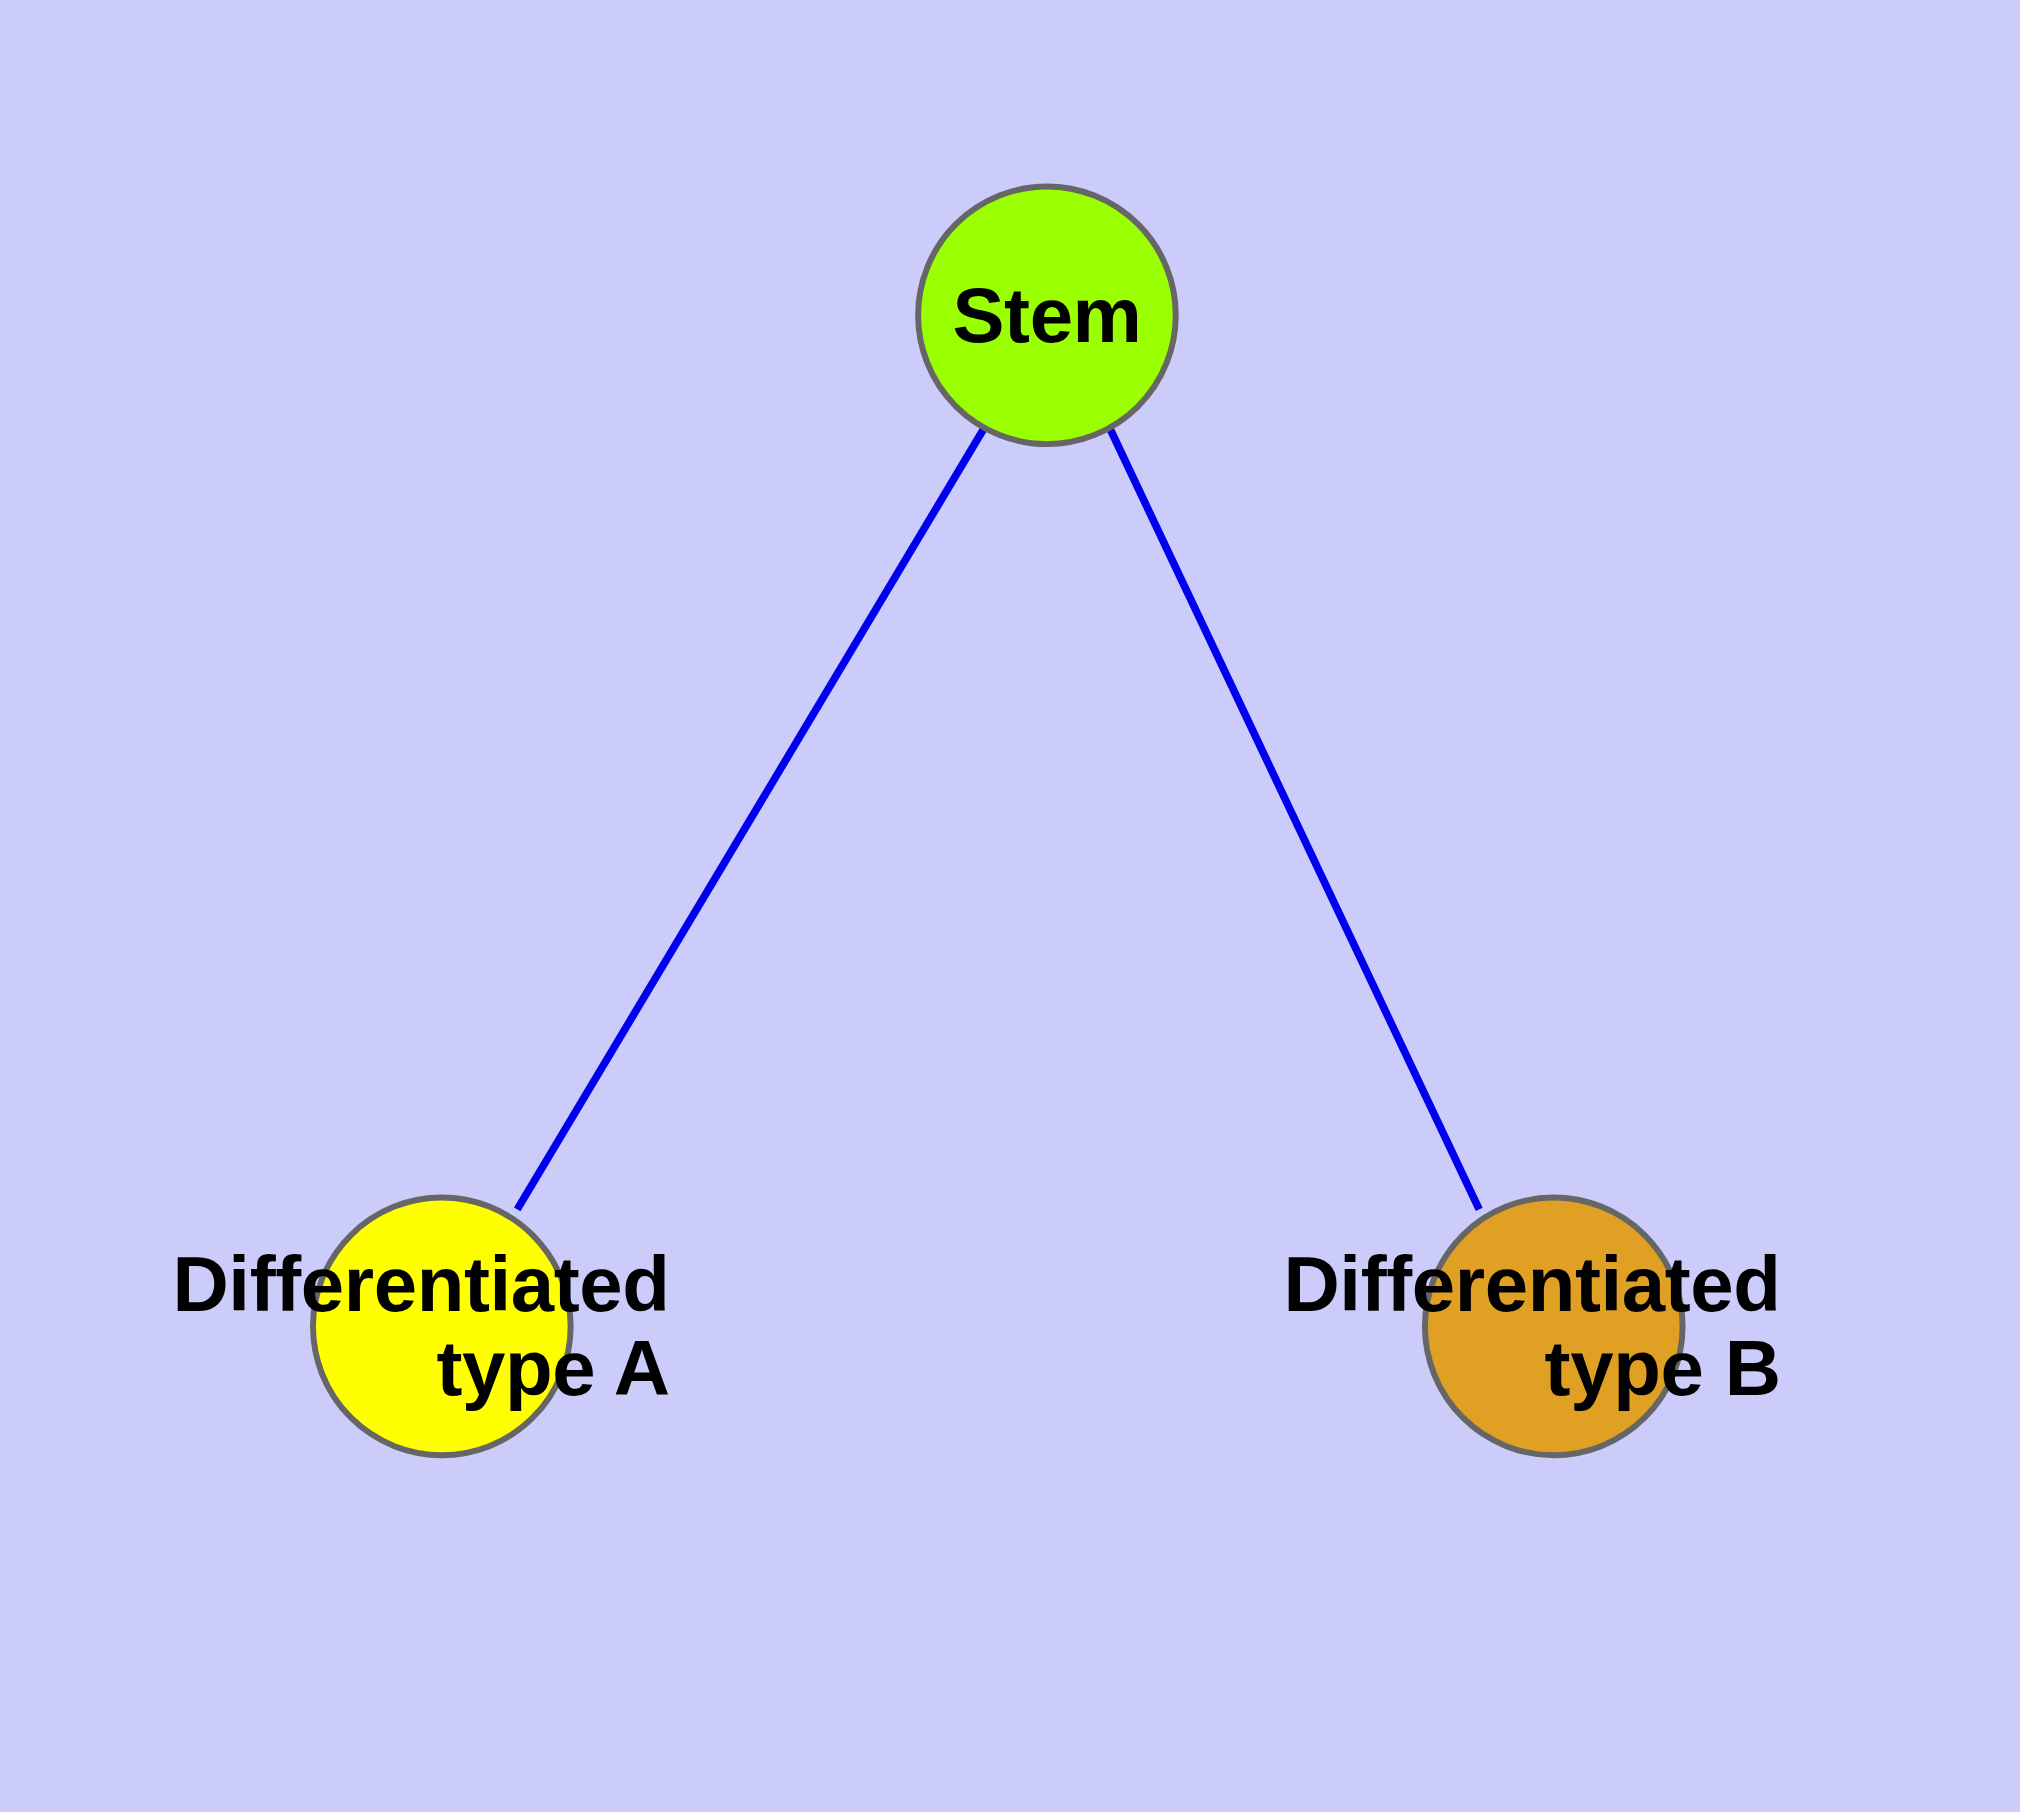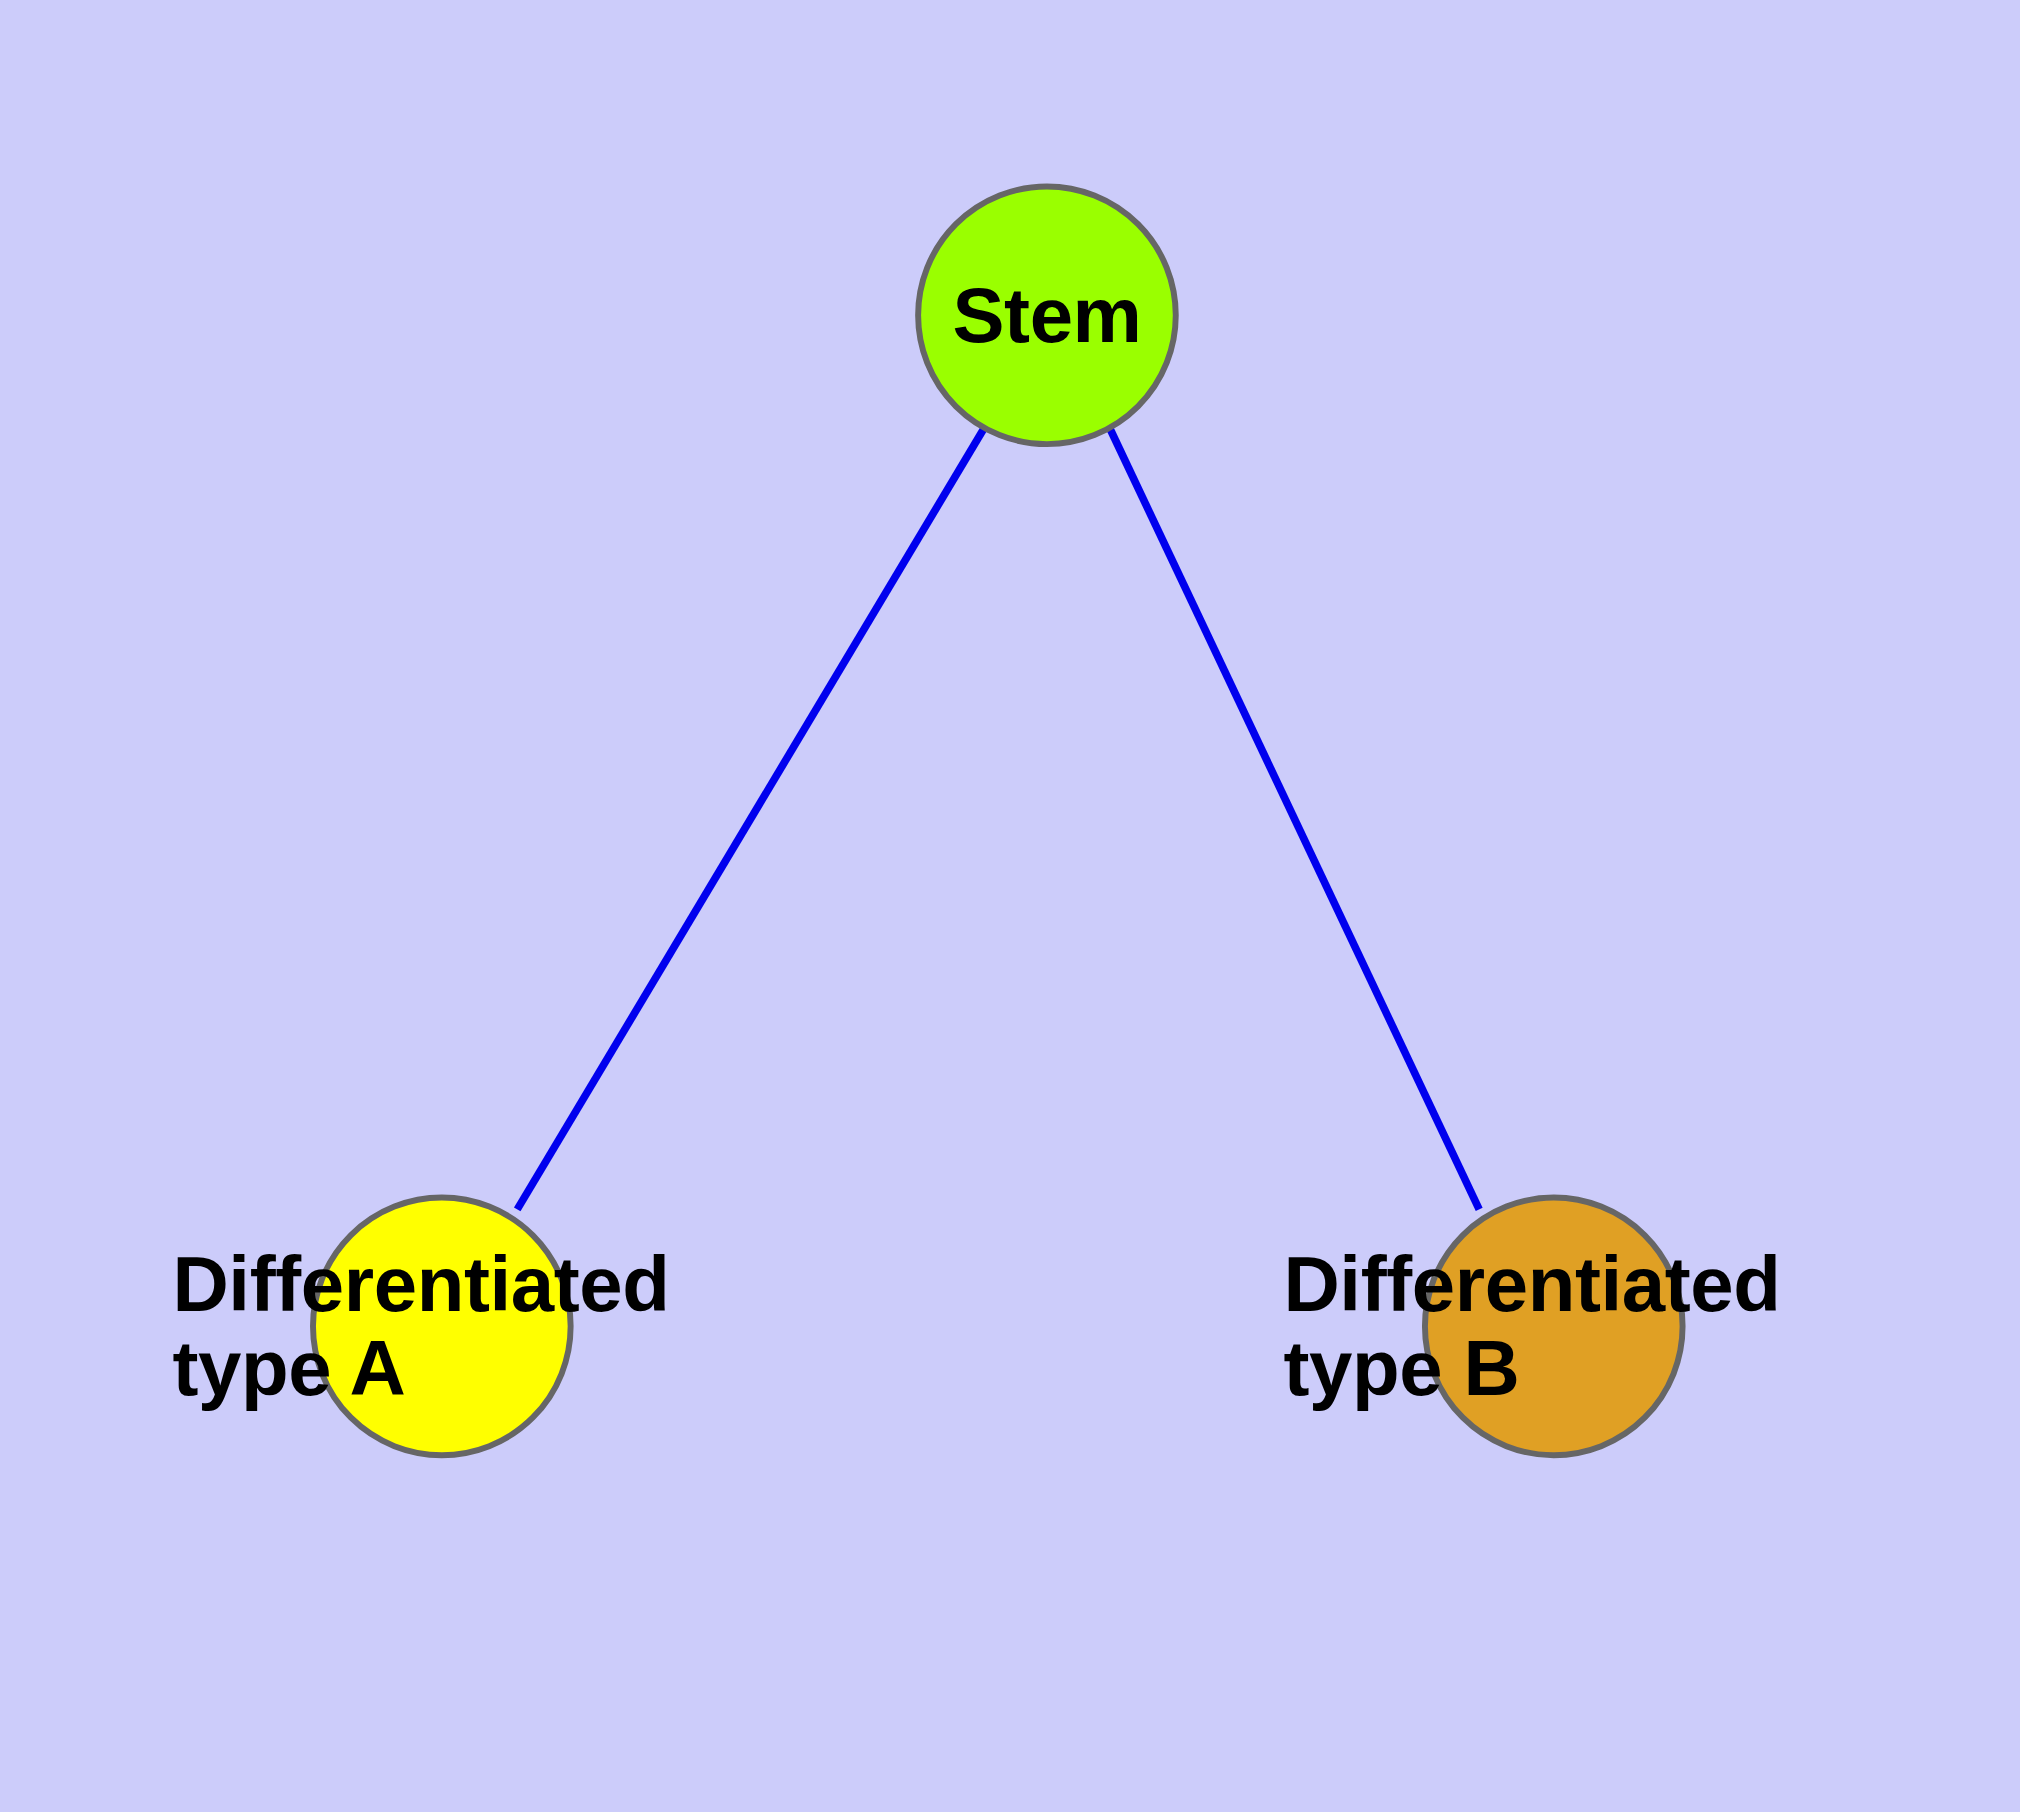--- a/index.html
+++ b/index.html
@@ -22,21 +22,21 @@
     width: 2021px;
     height: 1812px;
   }
   .node-label {
     position: absolute;
     color: #000000;
     font-family: "Liberation Sans", sans-serif;
     font-weight: bold;
     font-size: 78px;
     line-height: 1.08;
-    text-align: left;
+    text-align: right;
     white-space: pre-line;
     transform: translate(-50%, -50%);
     pointer-events: none;
     letter-spacing: -0.4px;
   }
 </style>
 </head>
 <body>
 
 <div id="canvas" style="width: 2021px; height: 1812px; background: rgb(204, 204, 250);">

